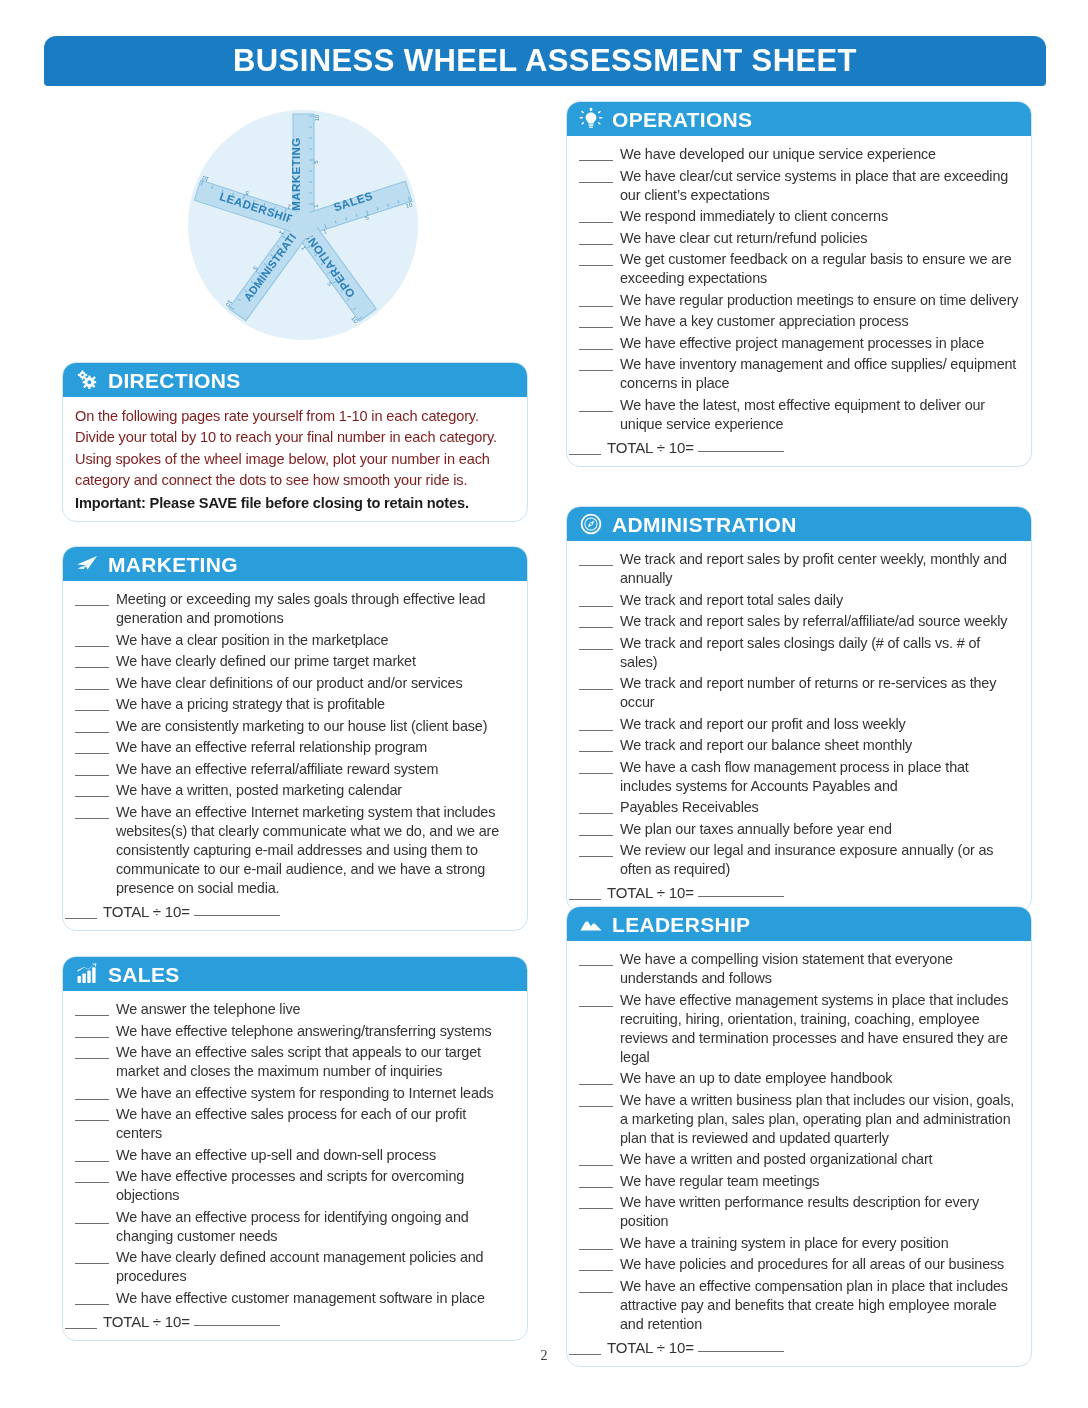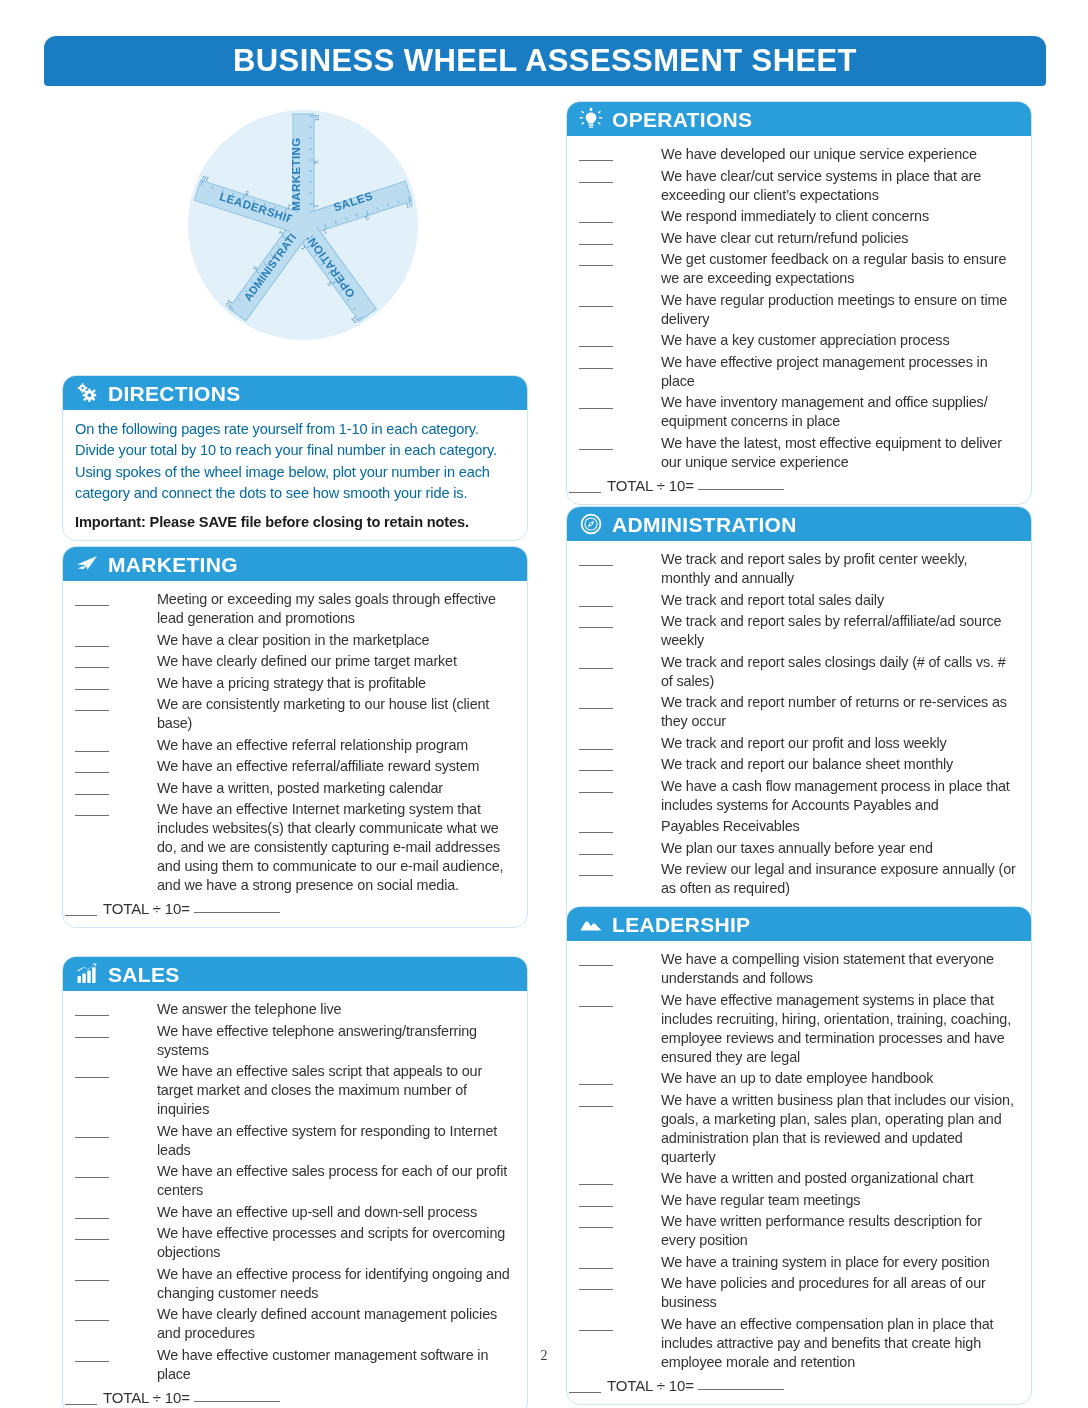--- a/index.html
+++ b/index.html
@@ -43,36 +43,35 @@
   }
   .card-head .hd-icon { width: 24px; height: 24px; display: block; flex: 0 0 auto; }
   .card-head .hd-title {
     color: #ffffff; font-size: 21px; font-weight: bold; letter-spacing: 0.3px;
     line-height: 1;
   }
   .card-body { padding: 9px 12px 10px 12px; }
 
   
   .dir-p {
-    font-size: 14.6px; color: #0369a1; line-height: 1.47;
+    font-size: 14.6px; color: #7f1d1d; line-height: 1.47;
     letter-spacing: -0.15px;
   }
   .dir-important {
-    margin-top: 9px; font-size: 14.6px; font-weight: bold; color: #1c1c1c;
+    margin-top: 3px; font-size: 14.6px; font-weight: bold; color: #1c1c1c;
     letter-spacing: -0.15px;
   }
 
   
   ul.checklist { list-style: none; }
   ul.checklist li {
     display: flex;
     font-size: 14.4px; color: #333333; line-height: 1.32;
     margin-bottom: 2.5px;
     letter-spacing: -0.15px;
-    gap: 41px;
   }
   ul.checklist li .blank {
     flex: 0 0 auto; width: 34px;
     border-bottom: 1.2px solid #6f6f6f;
     height: 13px; margin-right: 7px; margin-top: 3px;
   }
   ul.checklist li .txt { flex: 1 1 auto; }
   .total-row {
     display: flex; align-items: flex-start;
     font-size: 15px; color: #333333; margin-top: 5px;
@@ -83,21 +82,21 @@
     flex: 0 0 auto; width: 32px; border-bottom: 1.2px solid #6f6f6f;
     height: 13px; margin-right: 6px; margin-top: 3px;
   }
   .total-row .tl-label { white-space: nowrap; }
   .total-row .long-blank {
     display: inline-block; width: 86px; border-bottom: 1.2px solid #6f6f6f;
     height: 13px; margin-left: 4px;
   }
 
   
-  #card-directions   { left: 62px;  top: 375px;  width: 466px; }
+  #card-directions   { left: 62px;  top: 362px;  width: 466px; }
   #card-marketing    { left: 62px;  top: 546px;  width: 466px; }
   #card-sales        { left: 62px;  top: 956px;  width: 466px; }
   #card-operations   { left: 566px; top: 101px;  width: 466px; }
   #card-administration { left: 566px; top: 506px; width: 466px; }
   #card-leadership   { left: 566px; top: 906px;  width: 466px; }
 
   
   .footer-page {
     position: absolute; left: 0; top: 1348px; width: 1088px;
     text-align: center; font-size: 14px; color: #3b3b3b;
@@ -269,20 +268,24 @@
         <li>
             <span class="blank"></span>
             <span class="txt">We have a clear position in the marketplace</span>
           </li>
         <li>
             <span class="blank"></span>
             <span class="txt">We have clearly defined our prime target market</span>
           </li>
         <li>
             <span class="blank"></span>
+            <span class="txt">We have clear definitions of our product and/or services</span>
+          </li>
+        <li>
+            <span class="blank"></span>
             <span class="txt">We have a pricing strategy that is profitable</span>
           </li>
         <li>
             <span class="blank"></span>
             <span class="txt">We are consistently marketing to our house list (client base)</span>
           </li>
         <li>
             <span class="blank"></span>
             <span class="txt">We have an effective referral relationship program</span>
           </li>

